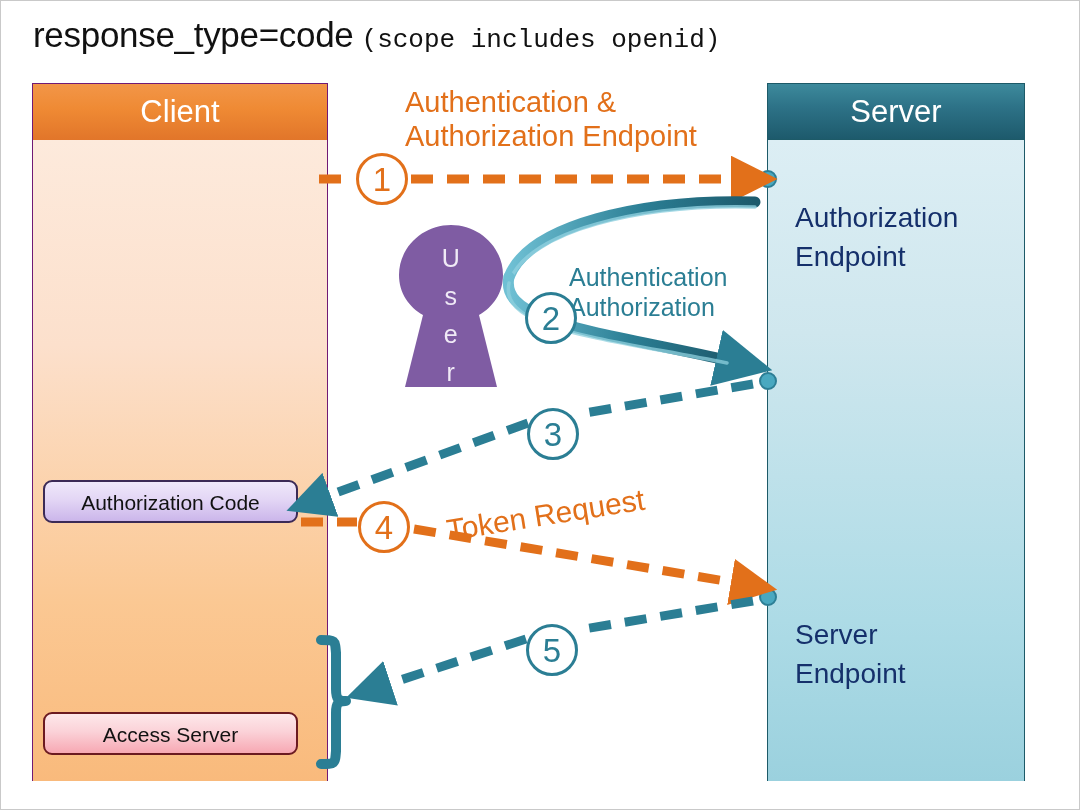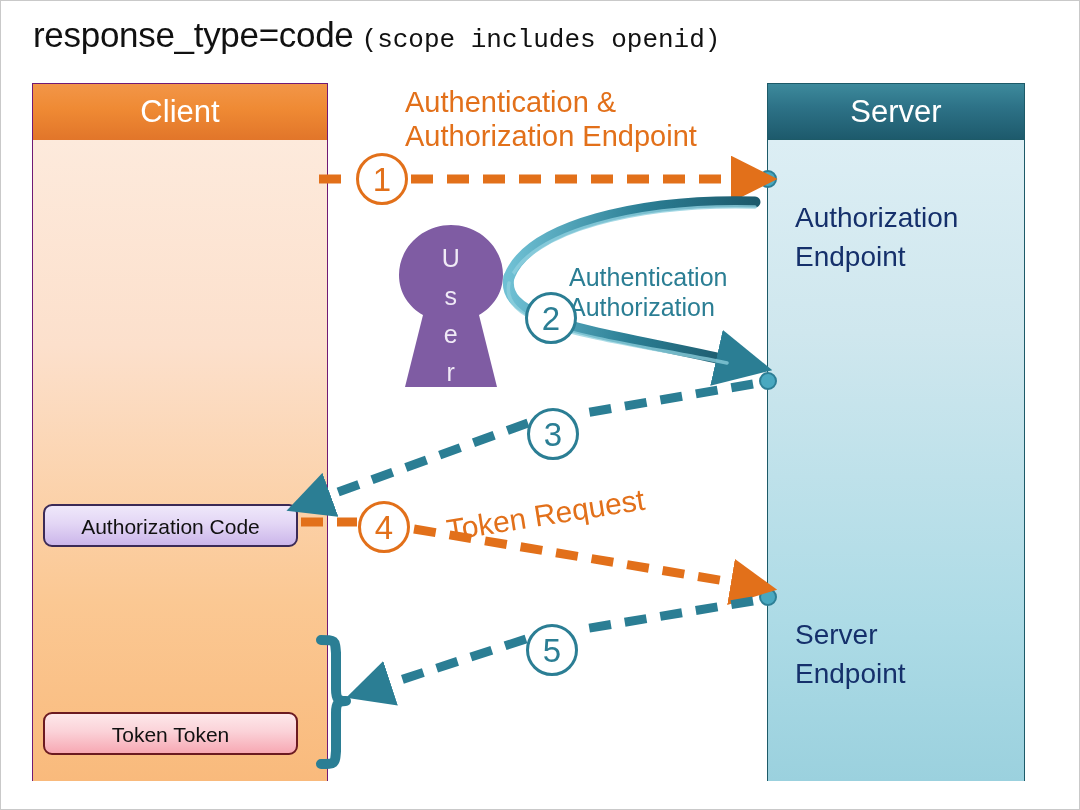--- a/index.html
+++ b/index.html
@@ -219,22 +219,22 @@
 
 <div id="slide">
 
   <div id="title-row">
     <span id="title-main">response_type=code</span><span id="title-sub">(scope includes openid)</span>
   </div>
 
   <div id="client" class="party">
     <div class="party-header">Client</div>
     <div class="party-body">
-      <div id="chip-auth-code" class="chip" style="top:364px;">Authorization Code</div>
-      <div id="chip-access-token" class="chip" style="top:572px;">Token Token</div>
+      <div id="chip-auth-code" class="chip" style="top:340px;">Authorization Code</div>
+      <div id="chip-access-token" class="chip" style="top:572px;">Access Server</div>
     </div>
   </div>
 
   <div id="server" class="party">
     <div class="party-header">Server</div>
     <div class="party-body">
       <div id="auth-endpoint-label" class="endpoint-label">
         <div>Authorization</div>
         <div>Endpoint</div>
       </div>

